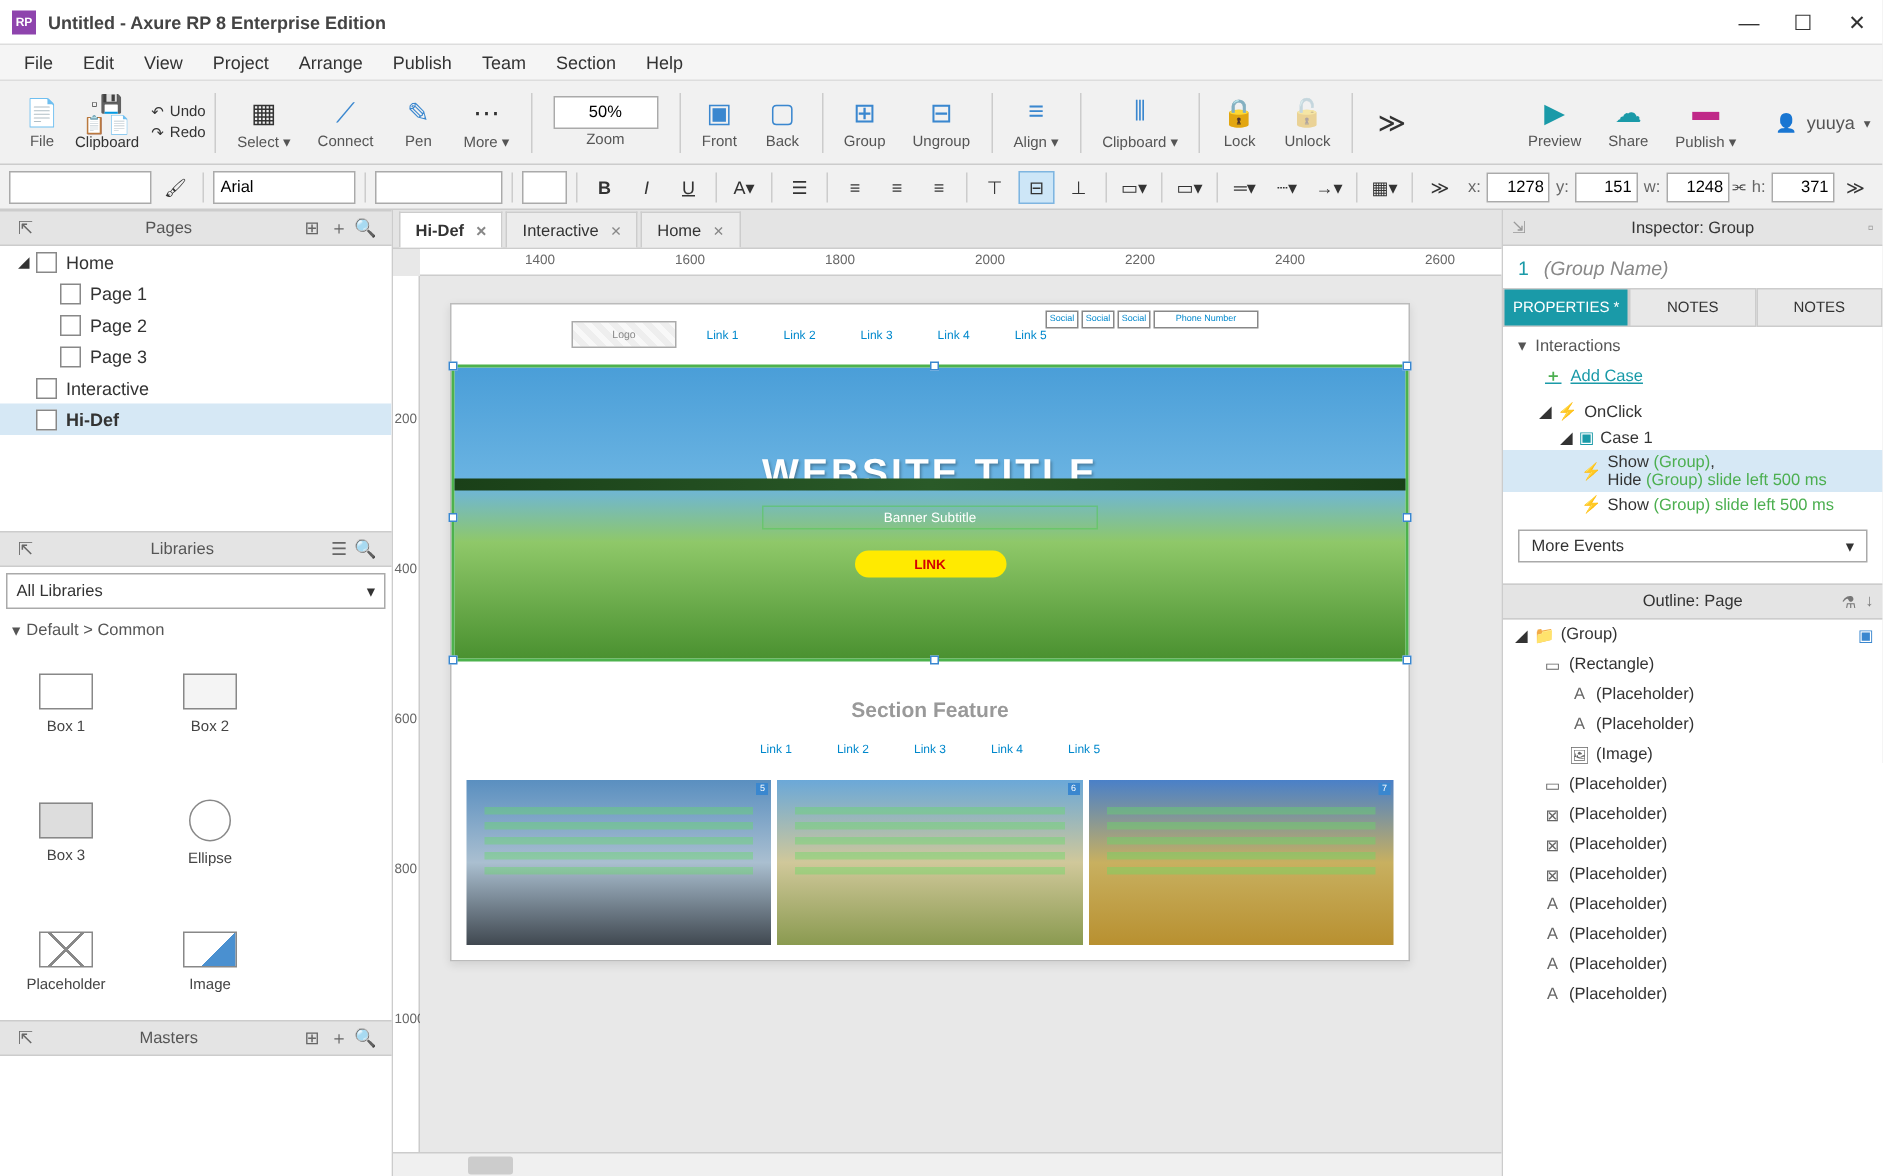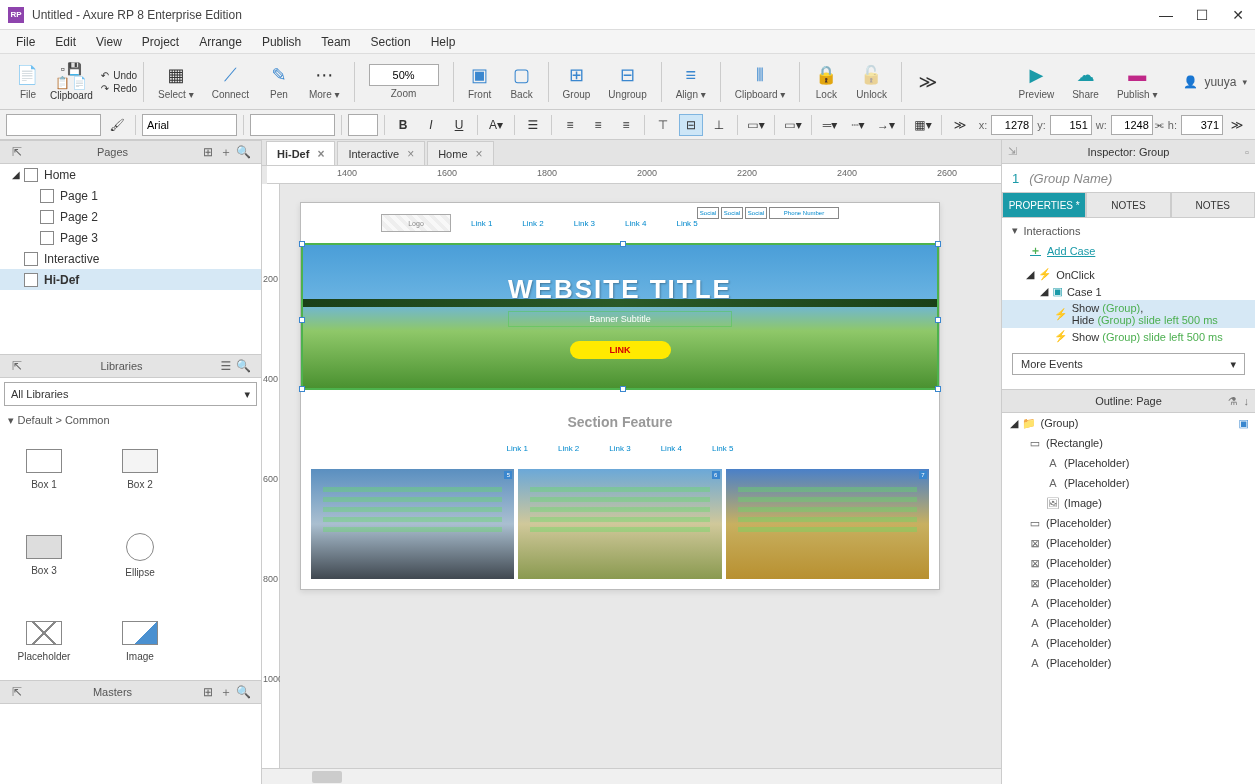--- a/index.html
+++ b/index.html
@@ -1,20 +1,20 @@
 <!DOCTYPE html>
 <html><head>
 <meta charset="utf-8">
 <style>
 * { box-sizing: border-box; margin: 0; padding: 0; font-family: "Segoe UI", Arial, sans-serif; }
 body { width: 1255px; height: 784px; background: #f1f1f1; overflow: hidden; font-size: 12px; color: #333; }
 
 .titlebar { height: 30px; background: #fff; display: flex; align-items: center; padding: 0 8px; border-bottom: 1px solid #ddd; }
 .titlebar .app-icon { width: 16px; height: 16px; background: #8e44ad; margin-right: 8px; display: flex; align-items: center; justify-content: center; color: #fff; font-size: 8px; font-weight: bold; }
-.titlebar .title { flex: 1; font-size: 12px; color: #444; }
+.titlebar .title { flex: 1; font-size: 12px; color: #444; font-weight: bold; }
 .titlebar .win-btns { display: flex; gap: 18px; }
 .titlebar .win-btns span { width: 18px; text-align: center; cursor: pointer; font-size: 14px; }
 
 .menubar { height: 24px; background: #f5f5f5; display: flex; align-items: center; padding: 0 8px; gap: 4px; border-bottom: 1px solid #ddd; }
 .menubar span { padding: 2px 8px; cursor: pointer; font-size: 12px; }
 
 .toolbar1 { height: 56px; background: #f1f1f1; display: flex; align-items: center; padding: 4px 8px; border-bottom: 1px solid #ccc; gap: 2px; }
 .tool-group { display: flex; flex-direction: column; align-items: center; padding: 2px 8px; cursor: pointer; }
 .tool-group .icon { width: 24px; height: 24px; display: flex; align-items: center; justify-content: center; font-size: 18px; }
 .tool-group .lbl { font-size: 10px; color: #555; margin-top: 2px; }
@@ -56,36 +56,36 @@
 .lib-shape { width: 36px; height: 24px; border: 1px solid #888; background: #fff; margin-bottom: 6px; }
 .lib-item .nm { font-size: 10px; color: #444; }
 
 .masters { flex: 1; background: #fff; }
 
 .center-col { flex: 1; display: flex; flex-direction: column; background: #e8e8e8; }
 .tabs { height: 26px; background: #e4e4e4; display: flex; align-items: flex-end; padding: 0 4px; border-bottom: 1px solid #ccc; }
 .tab { height: 24px; padding: 0 10px; display: flex; align-items: center; gap: 8px; font-size: 11px; background: #ececec; border: 1px solid #ccc; border-bottom: none; margin-right: 2px; cursor: pointer; }
 .tab.active { background: #fff; font-weight: bold; }
 .tab .x { color: #888; font-size: 12px; }
-.ruler-h { height: 18px; background: #fff; border-bottom: 1px solid #ccc; position: relative; font-size: 9px; color: #666; margin-left: 5px; }
+.ruler-h { height: 18px; background: #fff; border-bottom: 1px solid #ccc; position: relative; font-size: 9px; color: #666; margin-left: 18px; }
 .ruler-h span { position: absolute; top: 2px; }
 .canvas-wrap { flex: 1; display: flex; overflow: hidden; }
 .ruler-v { width: 18px; background: #fff; border-right: 1px solid #ccc; position: relative; font-size: 9px; color: #666; }
 .ruler-v span { position: absolute; left: 1px; writing-mode: horizontal-tb; }
 .canvas { flex: 1; background: #e8e8e8; position: relative; overflow: hidden; }
 .page { position: absolute; left: 20px; top: 18px; width: 640px; background: #fff; border: 1px solid #bbb; box-shadow: 0 2px 6px rgba(0,0,0,0.1); }
 
 .pg-header { height: 40px; display: flex; align-items: center; padding: 0 80px 0 80px; gap: 20px; font-size: 8px; color: #08c; position: relative; }
 .logo-ph { width: 70px; height: 18px; border: 1px solid #aaa; display: flex; align-items: center; justify-content: center; font-size: 7px; color: #888; background: repeating-linear-gradient(45deg,#f8f8f8,#f8f8f8 4px,#eee 4px,#eee 8px); }
 .nav-links { display: flex; gap: 30px; font-size: 8px; }
 .social-row { position: absolute; right: 100px; top: 4px; display: flex; gap: 2px; }
 .social-box { width: 22px; height: 12px; border: 1px solid #888; font-size: 6px; display: flex; align-items: center; justify-content: center; }
 .phone-box { width: 70px; height: 12px; border: 1px solid #888; font-size: 6px; display: flex; align-items: center; justify-content: center; }
 
-.hero { height: 147px; position: relative; background: linear-gradient(to bottom, #4a9ed8 0%, #6bb4e2 40%, #8fc869 60%, #4a9130 100%); display: flex; flex-direction: column; align-items: center; justify-content: center; color: #fff; border: 2px solid #4db24d; }
+.hero { height: 198px; position: relative; background: linear-gradient(to bottom, #4a9ed8 0%, #6bb4e2 40%, #8fc869 60%, #4a9130 100%); display: flex; flex-direction: column; align-items: center; justify-content: center; color: #fff; border: 2px solid #4db24d; }
 .hero::before { content:''; position:absolute; top:38%; left:0; right:0; height:8px; background: linear-gradient(to right, #1a4018, #2a5a28, #1a4018); }
 .hero-title { font-size: 26px; font-weight: 900; letter-spacing: 2px; text-shadow: 1px 1px 2px rgba(0,0,0,0.3); }
 .hero-sub { font-size: 9px; margin-top: 6px; border: 1px solid rgba(80,200,80,0.5); padding: 2px 80px; }
 .hero-btn { margin-top: 14px; background: #ffea00; color: #d40000; font-weight: bold; font-size: 9px; padding: 4px 40px; border-radius: 10px; }
 .sel-handle { position: absolute; width: 6px; height: 6px; background: #fff; border: 1px solid #3a87cf; }
 
 .section-title { text-align: center; font-size: 14px; font-weight: bold; color: #999; margin: 24px 0 14px; }
 .link-row { display: flex; justify-content: center; gap: 30px; font-size: 8px; color: #08c; margin-bottom: 16px; }
 .link-row span { position: relative; }
 

